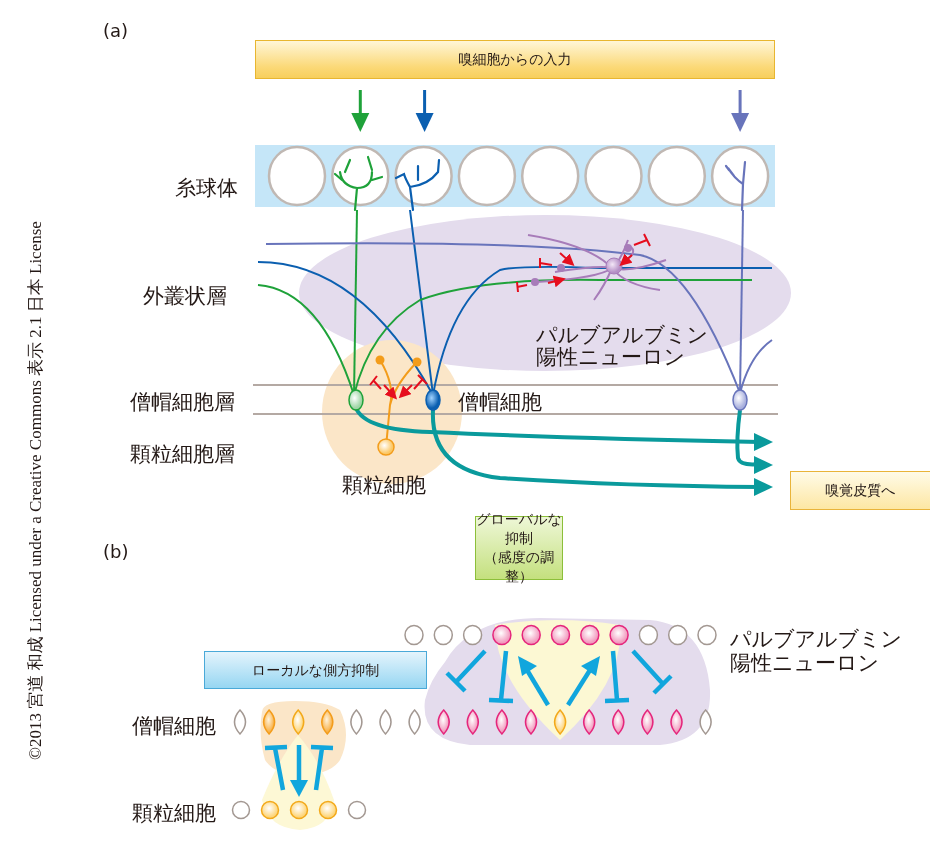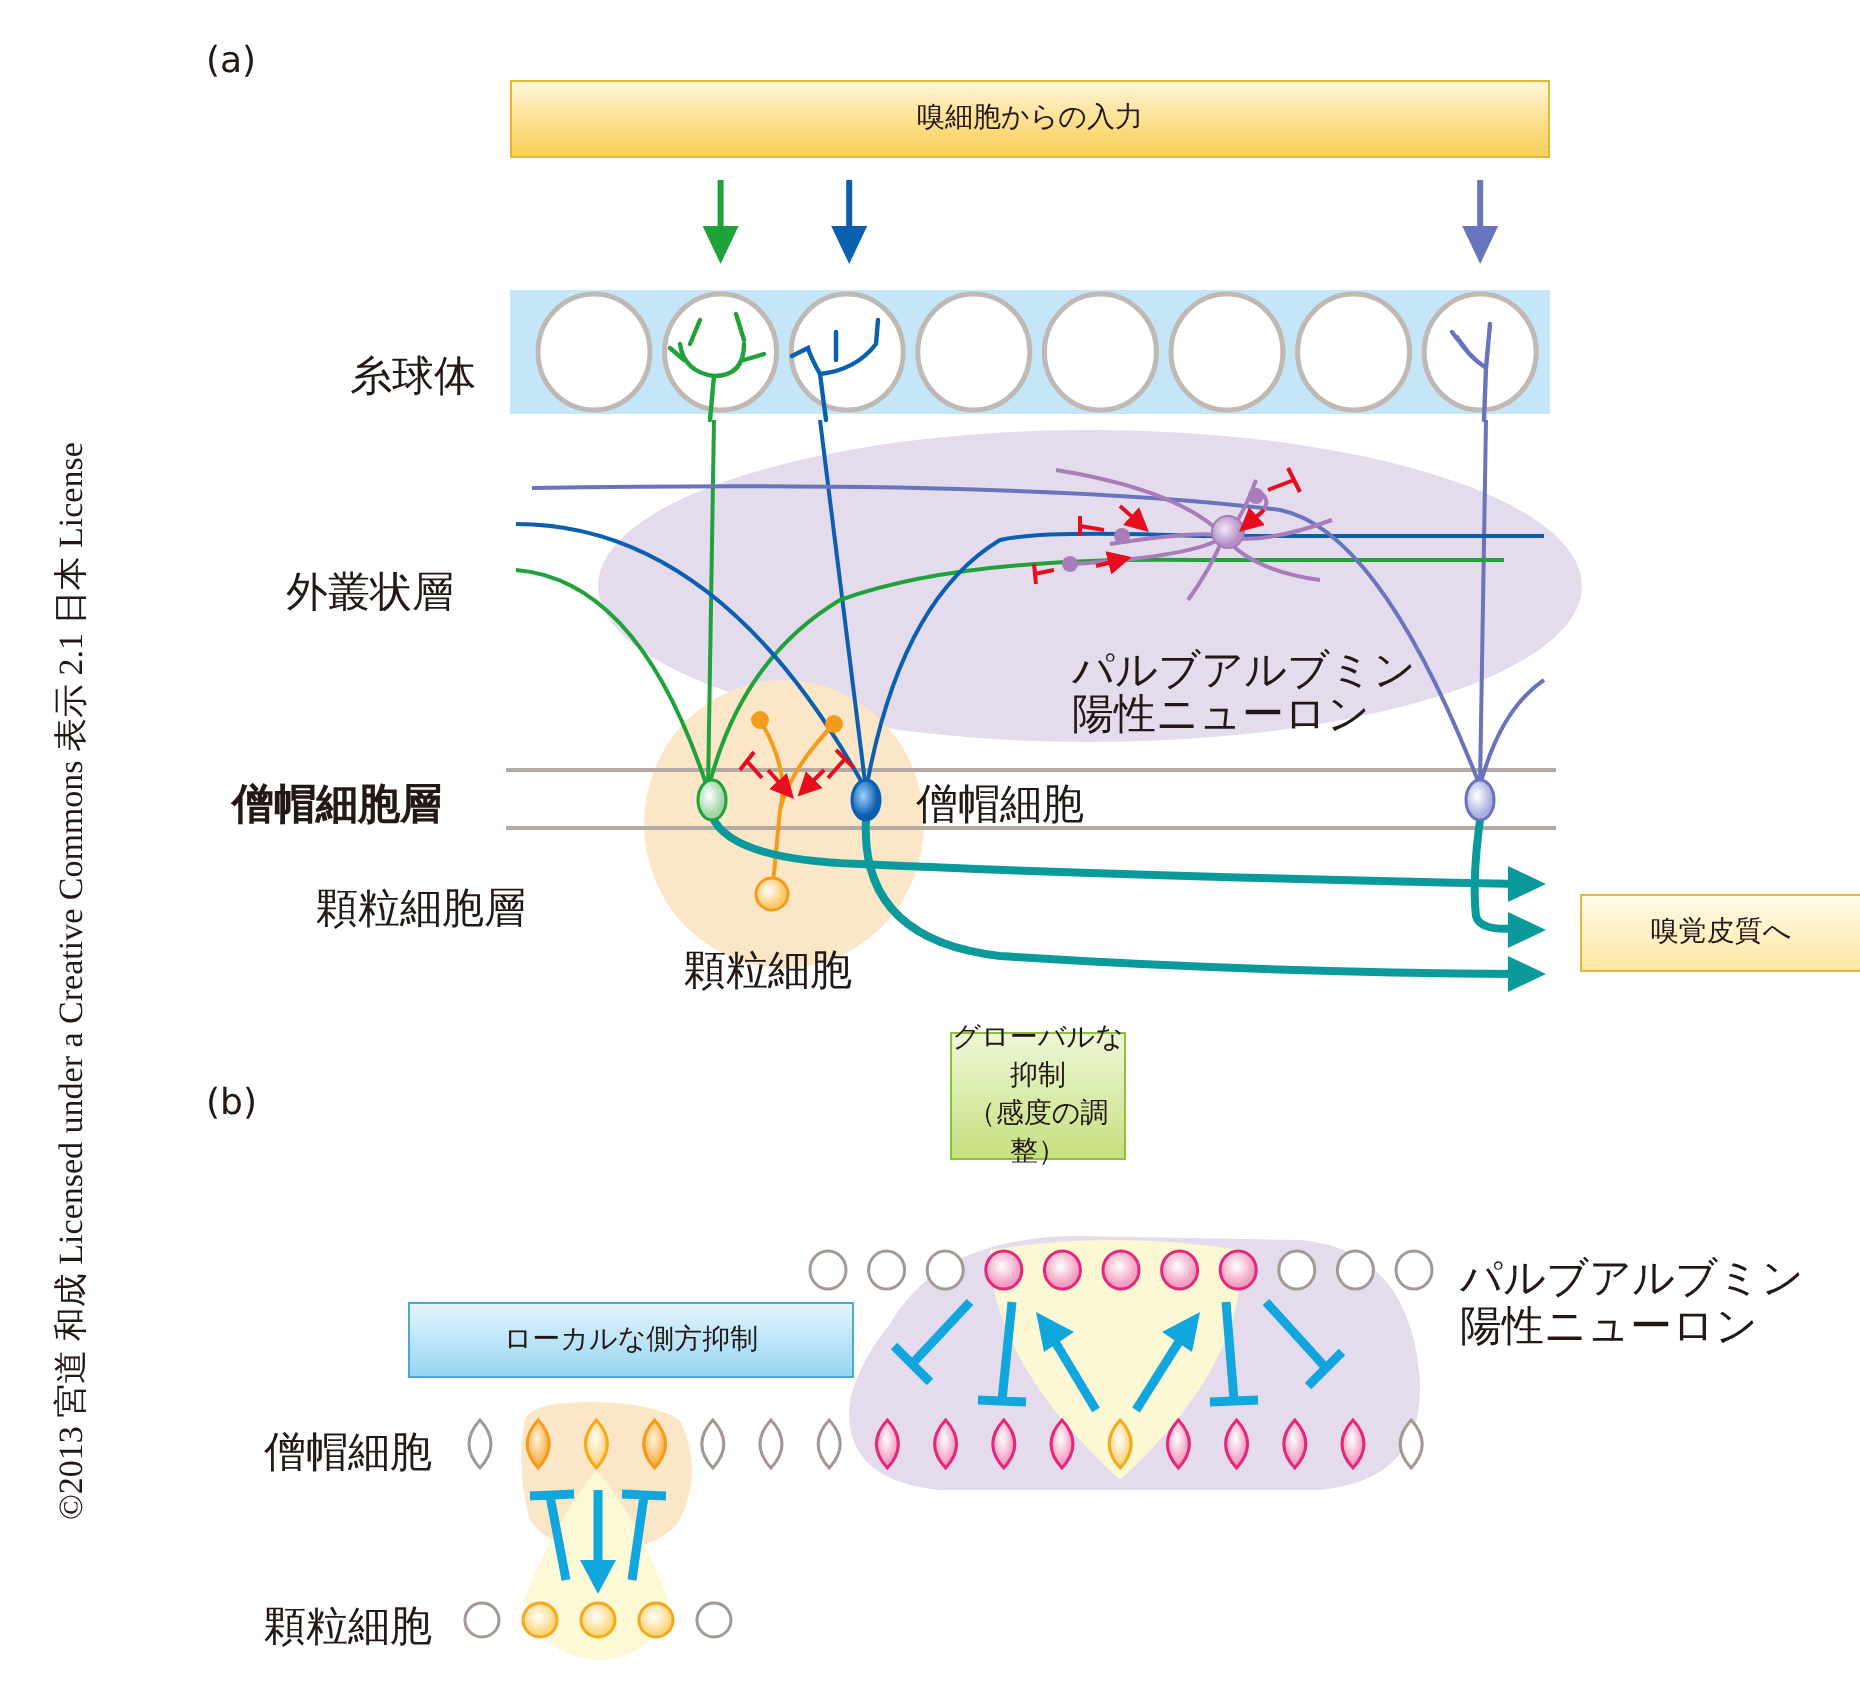--- a/index.html
+++ b/index.html
@@ -4,21 +4,21 @@
 <style>
   html, body { margin:0; padding:0; background:#ffffff; }
   body { width:930px; height:846px; position:relative; overflow:hidden;
          font-family:"DejaVu Sans", "Liberation Sans", sans-serif; color:#231815; }
   #stage { position:absolute; left:0; top:0; width:930px; height:846px; }
   .lbl { position:absolute; font-size:21px; white-space:nowrap; line-height:1.25; }
   .panel-label { position:absolute; font-size:18px; }
   .box { position:absolute; display:flex; align-items:center; justify-content:center; font-size:14px; text-align:center; line-height:1.35; box-sizing:border-box; }
   #input-box { left:255px; top:40px; width:520px; height:39px;
     background:linear-gradient(#fff6d8, #fbd978 70%, #f7cf5c); border:1px solid #e8b630; }
-  #cortex-box { left:790px; top:447px; width:141px; height:39px;
+  #cortex-box { left:790px; top:471px; width:141px; height:39px;
     background:linear-gradient(#fffbe8, #fde7a3); border:1.5px solid #e9b43a; }
   #global-box { left:475px; top:516px; width:88px; height:64px;
     background:linear-gradient(#eef7d7, #c4e07e); border:1.5px solid #8cbf3a; }
   #local-box { left:204px; top:651px; width:223px; height:38px;
     background:linear-gradient(#e4f4fc, #96d6f2); border:1.5px solid #4aa9d8; }
   #copyright { position:absolute; left:24px; top:760px; transform-origin:0 0; transform:rotate(-90deg);
     font-family:"Liberation Serif", serif; font-size:17px; white-space:nowrap; color:#231815; }
 </style>
 </head>
 <body>
@@ -142,22 +142,22 @@
       <path d="M384,385 L393,395" marker-end="url(#mRed)"></path>
       <path d="M412,385 L403,394" marker-end="url(#mRed)"></path>
       <path d="M560,253 L570,262" marker-end="url(#mRed)"></path>
       <path d="M548,283 L560,280" marker-end="url(#mRed)"></path>
       <path d="M632,255 L624,262" marker-end="url(#mRed)"></path>
     </g>
   </svg>
 
   <div class="lbl" style="left:175px;top:175px;">糸球体</div>
   <div class="lbl" style="left:143px;top:283px;">外叢状層</div>
-  <div class="lbl" style="left:116px;top:389px;font-weight:bold;">僧帽細胞層</div>
-  <div class="lbl" style="left:130px;top:441px;margin-left:28px;">顆粒細胞層</div>
+  <div class="lbl" style="left:130px;top:389px;">僧帽細胞層</div>
+  <div class="lbl" style="left:130px;top:441px;">顆粒細胞層</div>
   <div class="lbl" style="left:536px;top:322px;">パルブアルブミン</div>
   <div class="lbl" style="left:536px;top:344px;">陽性ニューロン</div>
   <div class="lbl" style="left:458px;top:389px;">僧帽細胞</div>
   <div class="lbl" style="left:342px;top:472px;">顆粒細胞</div>
   <div id="cortex-box" class="box">嗅覚皮質へ</div>
 
   <div class="panel-label" style="left:103px;top:541px;">(b)</div>
   <div id="global-box" class="box">
     <div>
       <div>グローバルな抑制</div>

